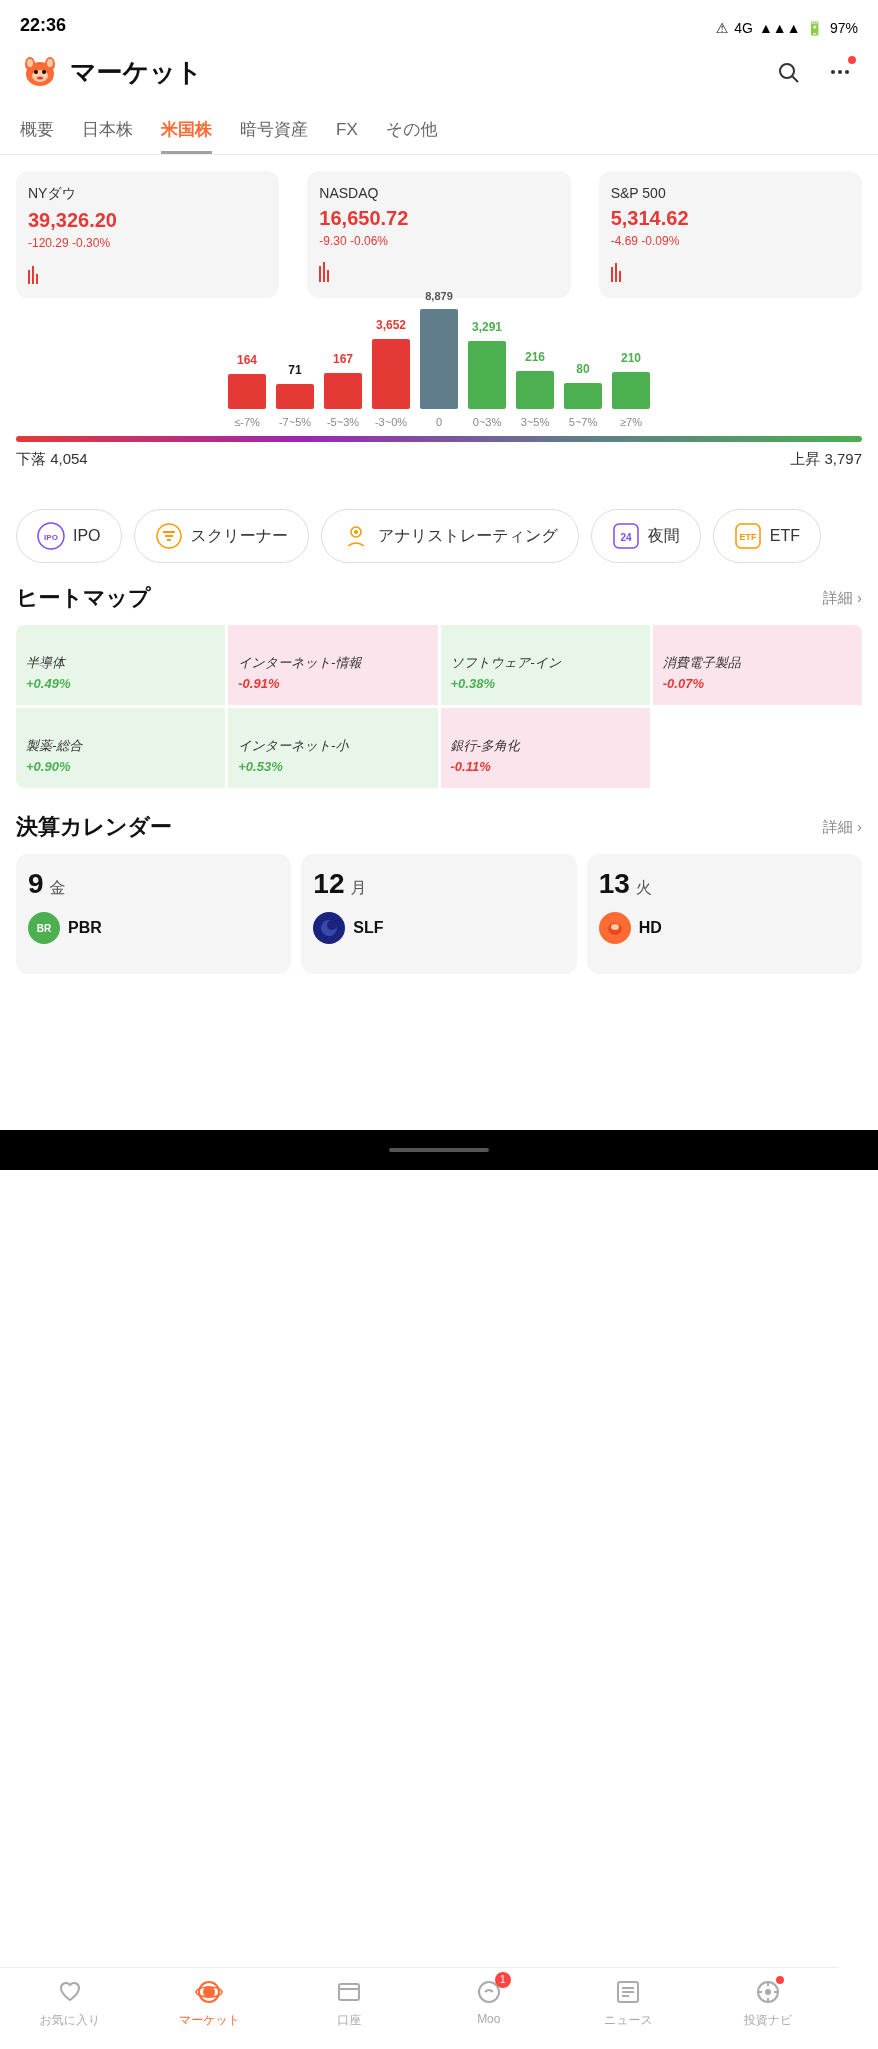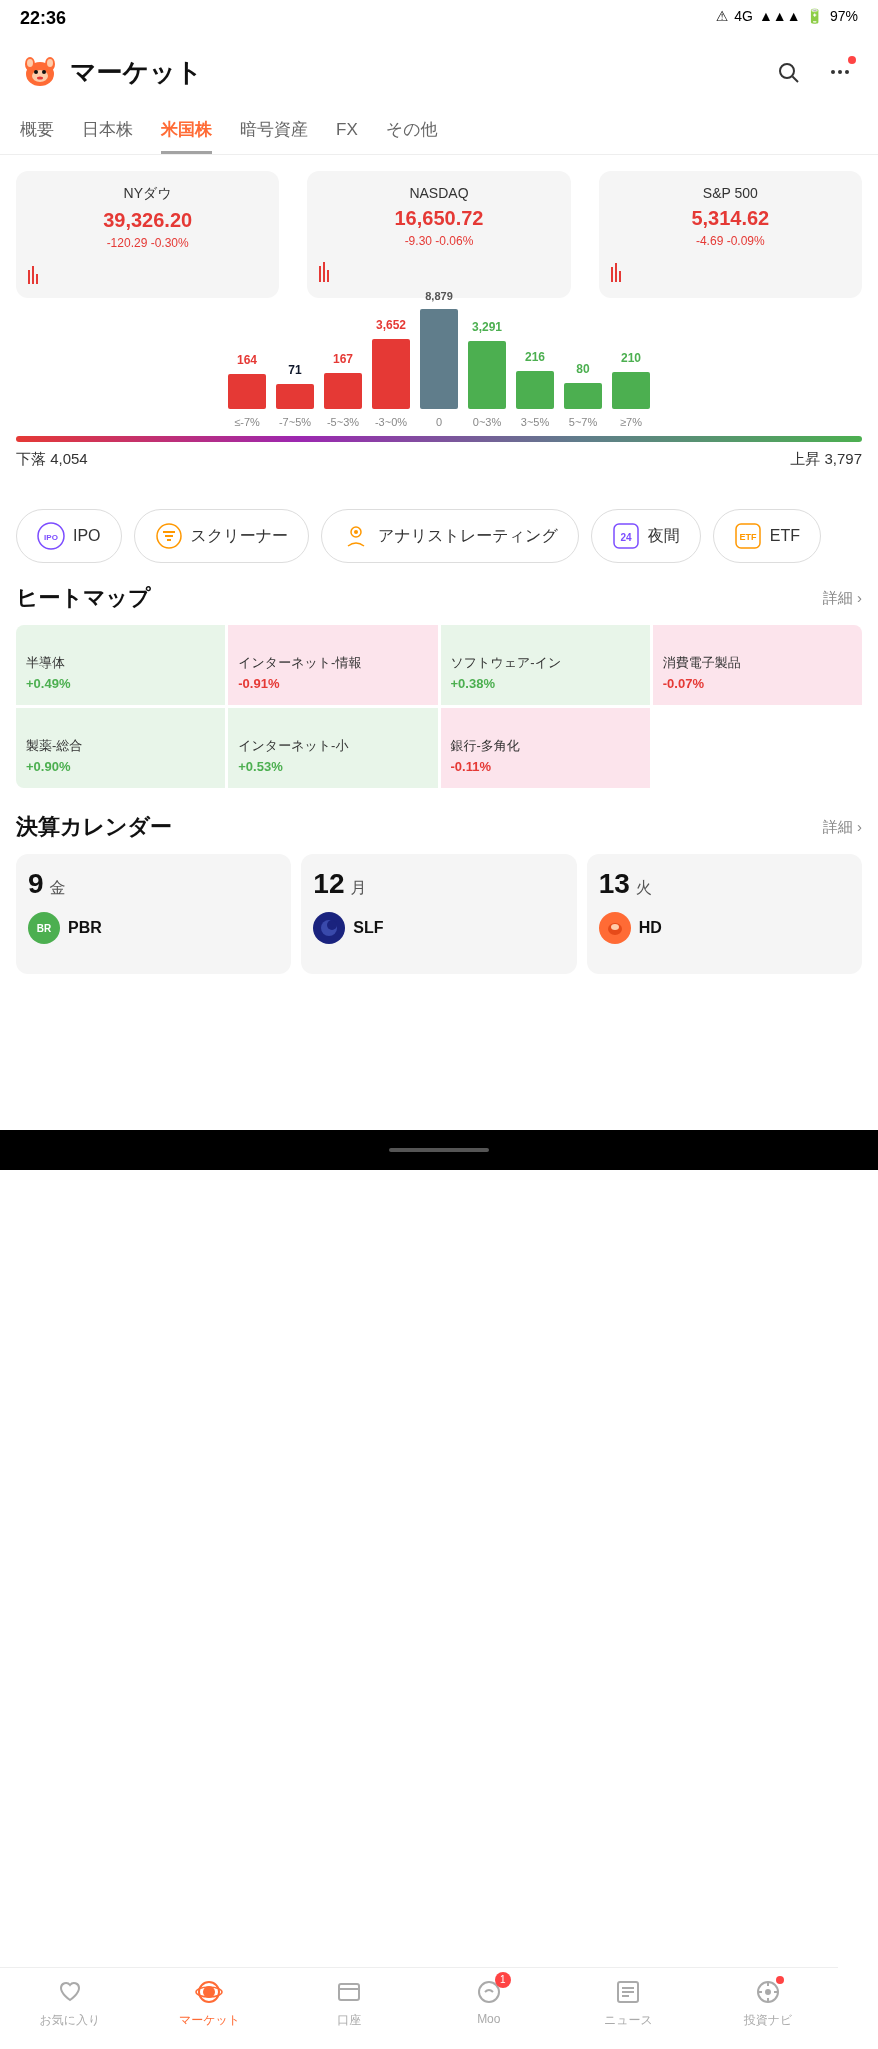--- a/index.html
+++ b/index.html
@@ -9,21 +9,21 @@
       background: #fff;
       width: 878px;
       min-height: 2049px;
       overflow-x: hidden;
     }
 
     
     .status-bar {
       display: flex;
       justify-content: space-between;
-      align-items: flex-start;
+      align-items: flex-end;
       padding: 8px 20px;
       background: #fff;
       height: 44px;
     }
     .status-time {
       font-size: 18px;
       font-weight: 600;
       color: #000;
     }
     .status-icons {
@@ -107,21 +107,20 @@
     
     .main {
       padding: 16px 16px;
     }
 
     
     .index-cards {
       display: flex;
       gap: 28px;
       margin-bottom: 20px;
-      text-align: center;
     }
     .index-card {
       flex: 1;
       background: #f5f5f5;
       border-radius: 12px;
       padding: 14px 12px;
     }
     .index-name {
       font-size: 14px;
       color: #333;
@@ -256,20 +255,21 @@
       border-radius: 8px;
       overflow: hidden;
       margin-bottom: 20px;
     }
     .heatmap-cell {
       padding: 14px 10px;
       min-height: 80px;
       display: flex;
       flex-direction: column;
       justify-content: flex-end;
+      font-style: italic;
     }
     .heatmap-name {
       font-size: 13px;
       color: #333;
       margin-bottom: 4px;
       font-weight: 500;
     }
     .heatmap-pct {
       font-size: 13px;
       font-weight: 600;

